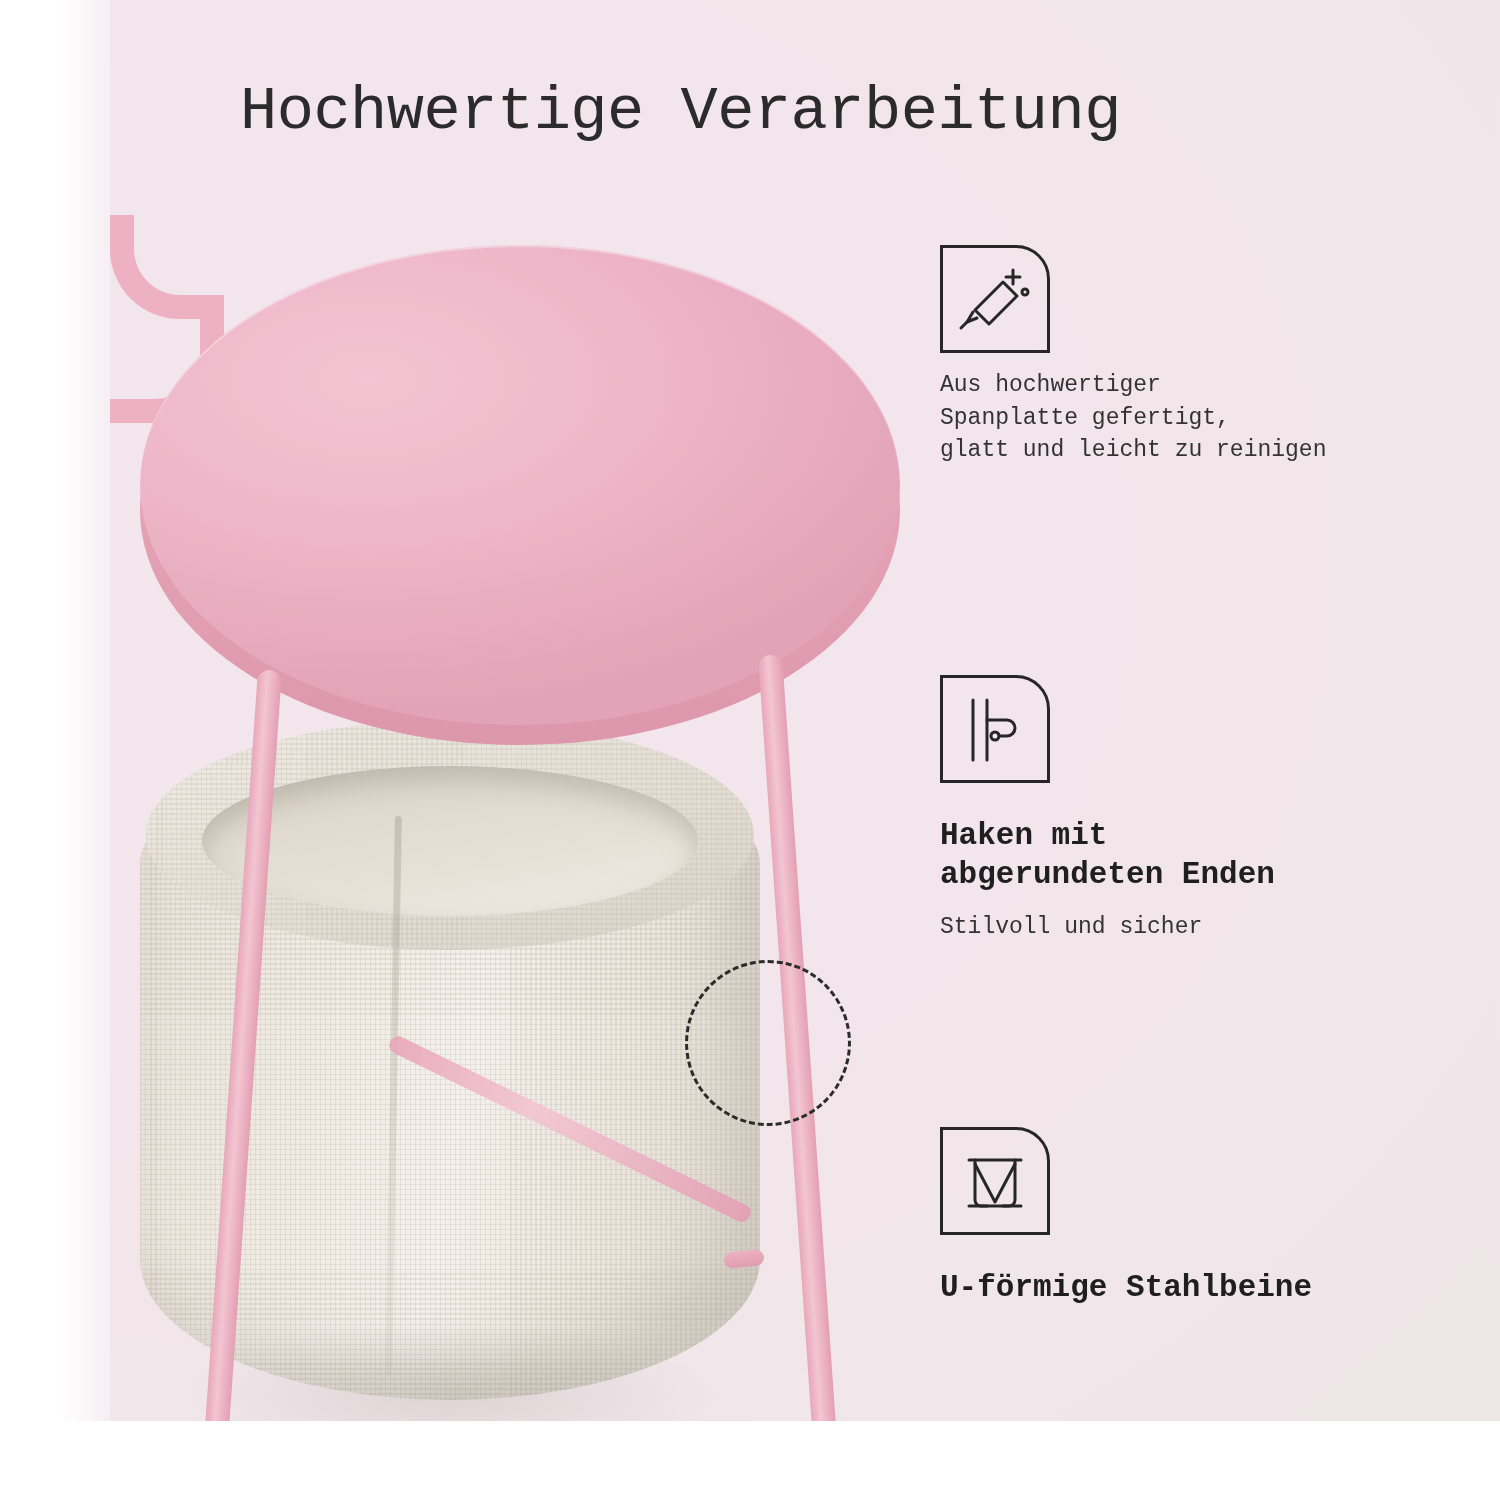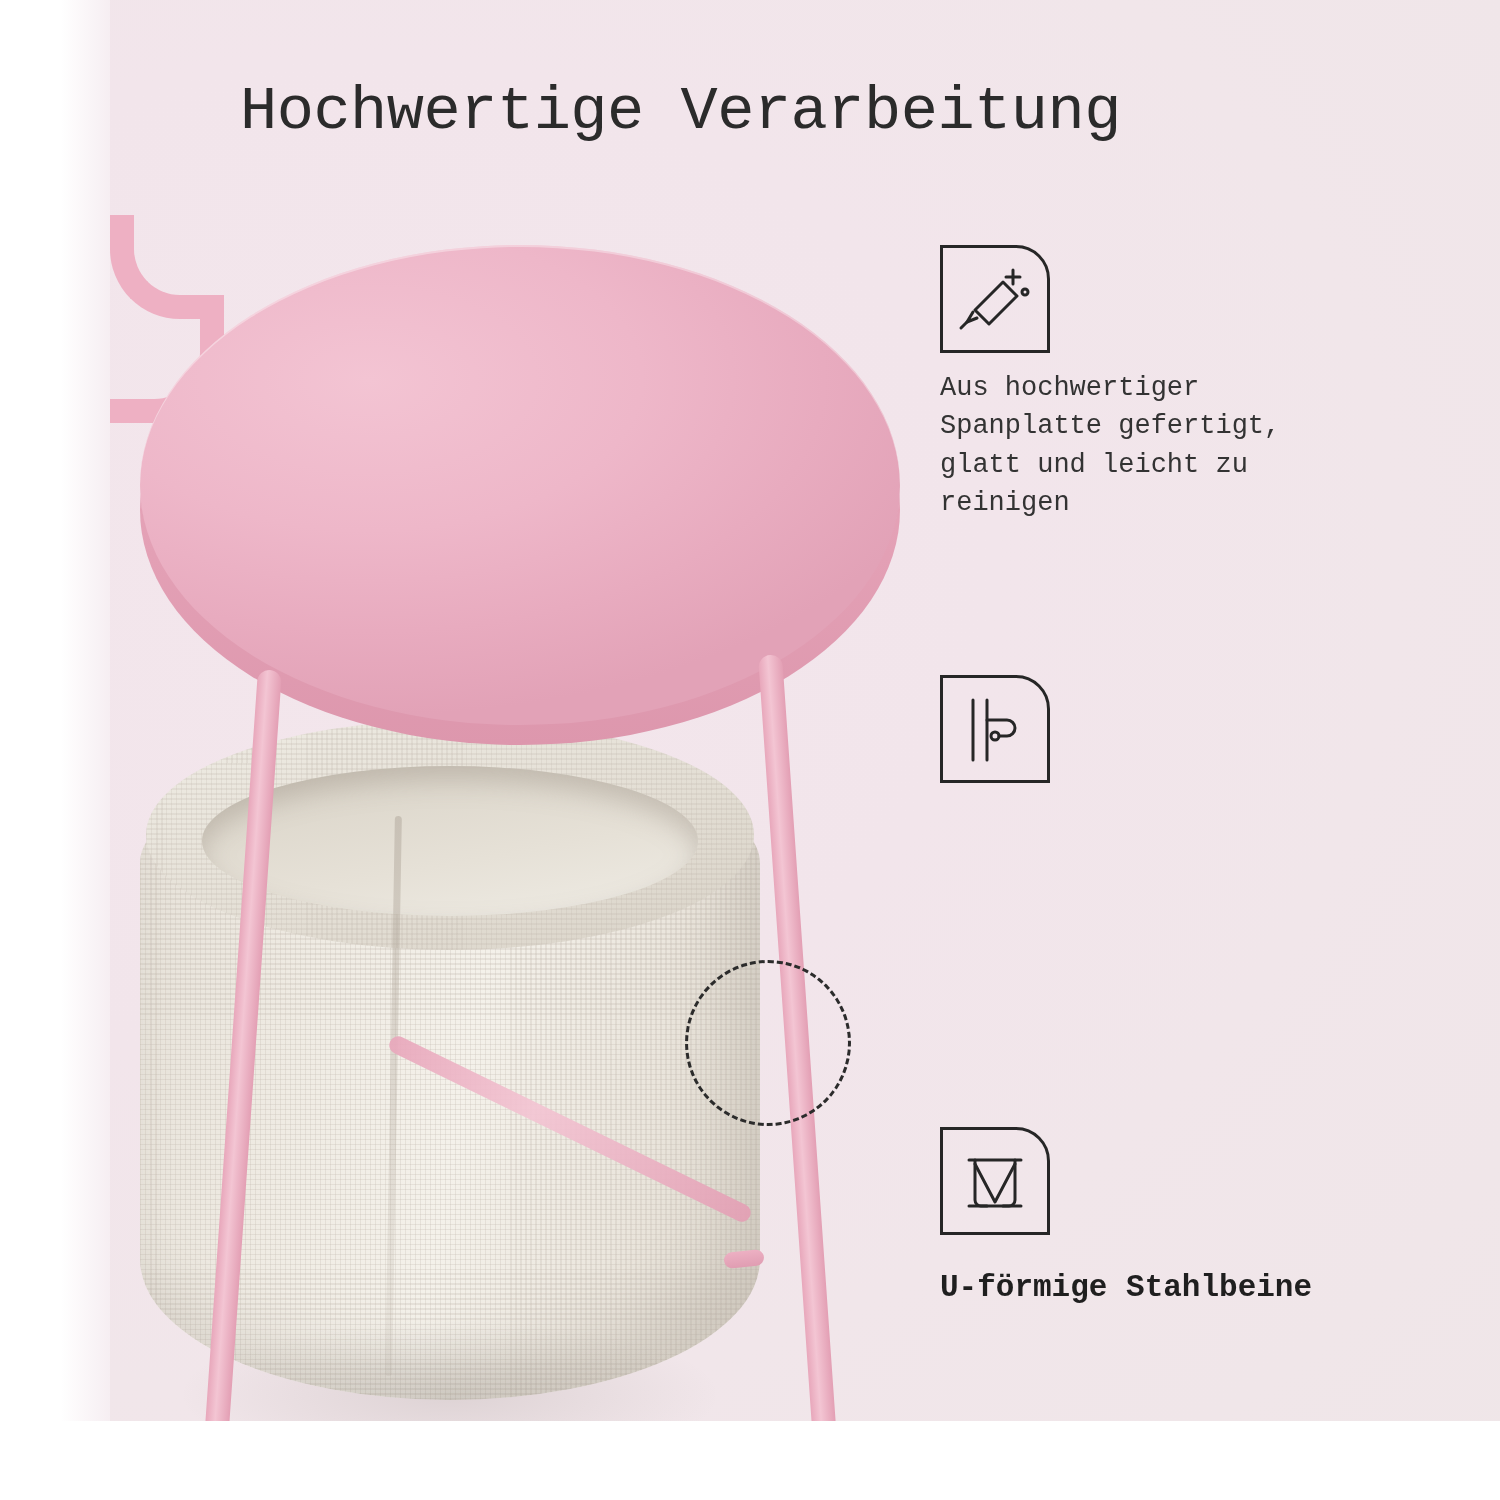--- a/index.html
+++ b/index.html
@@ -212,21 +212,21 @@
     position: relative;
   }
   .feature-title {
     font-size: 31px;
     font-weight: 700;
     color: #1f1f1f;
     line-height: 1.25;
     margin-top: 34px;
   }
   .feature-desc {
-    font-size: 27px;
+    font-size: 23px;
     font-weight: 400;
     color: #333333;
     line-height: 1.42;
     margin-top: 16px;
   }
   .f1 { top: 0; }
   .f2 { top: 430px; }
   .f3 { top: 882px; }
 </style>
 </head>
@@ -285,20 +285,23 @@
 
     <div class="feature f2">
       <div class="feature-icon">
         <svg width="104" height="102" viewBox="0 0 104 102" fill="none" stroke="#262626" stroke-width="3" stroke-linecap="round" stroke-linejoin="round">
           <path d="M30 22 L30 82"></path>
           <path d="M44 22 L44 82"></path>
           <path d="M44 42 L64 42 A8 8 0 0 1 64 58 L56 58"></path>
           <circle cx="52" cy="58" r="4"></circle>
         </svg>
       </div>
+      <div class="feature-title" style="white-space:pre-line">Haken mit
+abgerundeten Enden</div>
+      <div class="feature-desc" style="white-space:pre-line">Stilvoll und sicher</div>
     </div>
 
     <div class="feature f3">
       <div class="feature-icon">
         <svg width="104" height="102" viewBox="0 0 104 102" fill="none" stroke="#262626" stroke-width="3" stroke-linecap="round" stroke-linejoin="round">
           <path d="M26 30 L78 30"></path>
           <path d="M32 30 L32 70 A6 6 0 0 0 38 76 L44 76"></path>
           <path d="M72 30 L72 70 A6 6 0 0 1 66 76 L60 76"></path>
           <path d="M32 34 L52 72 L72 34"></path>
           <path d="M26 76 L78 76"></path>

